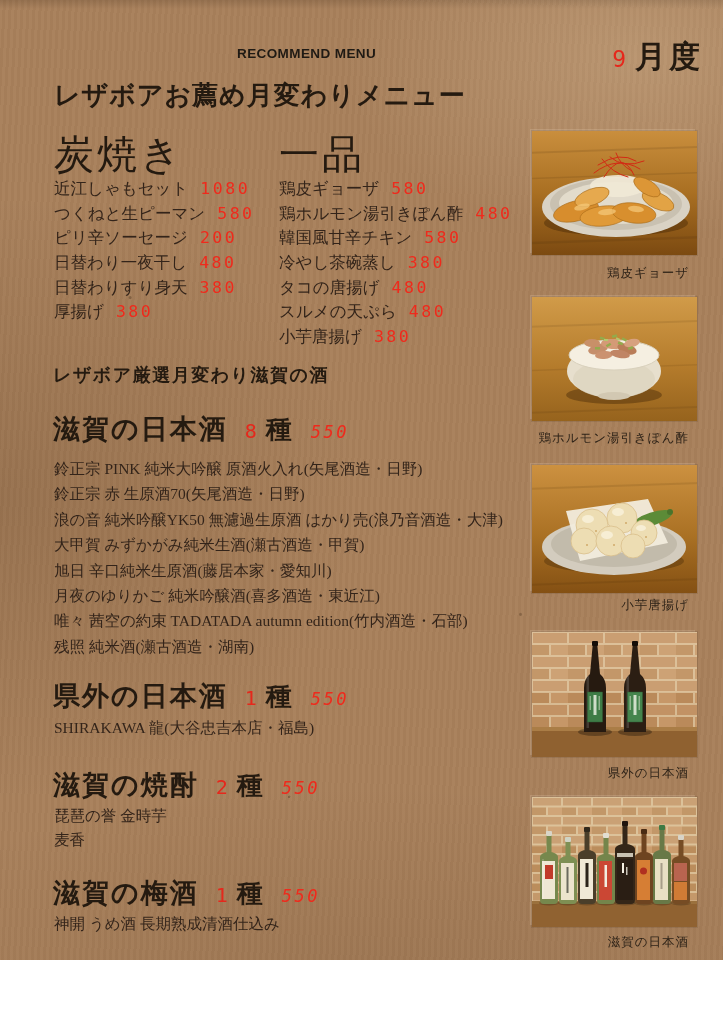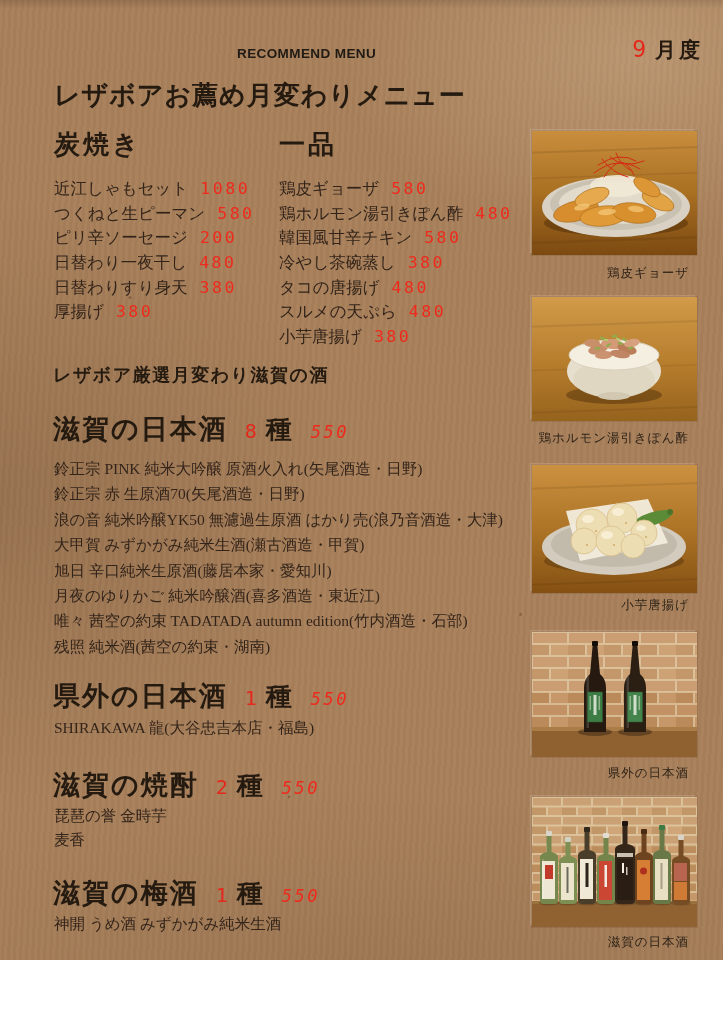--- a/index.html
+++ b/index.html
@@ -19,23 +19,23 @@
       repeating-linear-gradient(93deg, rgba(255,245,225,.025) 0 3px, rgba(30,18,6,.025) 3px 6px);
     background-repeat:no-repeat,no-repeat,no-repeat,no-repeat,no-repeat,no-repeat,no-repeat,no-repeat,repeat;
     color:#2c211a;
   }
   .abs{position:absolute;}
   .recommend{left:237px;top:46px;width:110px;text-align:center;
     font-family:"Liberation Sans","DejaVu Sans",sans-serif;font-weight:bold;
     font-size:13.5px;letter-spacing:.4px;color:#1f1a14;white-space:nowrap;}
   .month{right:20px;top:36px;display:flex;align-items:baseline;gap:9px;}
   .m-num{color:#e5281c;font-family:"DejaVu Sans Mono","Liberation Mono",monospace;font-size:23px;}
-  .m-suffix{font-size:21px;font-weight:bold;letter-spacing:3px;color:#241a10;}
+  .m-suffix{font-size:31px;font-weight:bold;letter-spacing:3px;color:#241a10;}
   .page-title{left:54px;top:78px;font-size:26px;font-weight:bold;letter-spacing:1px;color:#241a10;white-space:nowrap;}
-  .big-head{font-size:26px;font-weight:bold;letter-spacing:3px;color:#241a10;white-space:nowrap;}
+  .big-head{font-size:40px;font-weight:normal;letter-spacing:3px;color:#241a10;white-space:nowrap;}
   .mid-head{font-size:18px;font-weight:bold;letter-spacing:1.5px;color:#241a10;white-space:nowrap;}
   .list{display:flex;flex-direction:column;justify-content:center;}
   .mi{white-space:nowrap;}
   .c-list .mi{height:24.7px;line-height:24.7px;font-size:16.5px;}
   .nm{color:#33241a;}
   .pr{color:#ef2a1c;font-family:"DejaVu Sans Mono","Liberation Mono",monospace;
       font-size:16.5px;letter-spacing:2.5px;margin-left:12px;}
   .sec-head{display:flex;align-items:baseline;white-space:nowrap;}
   .sh-title{font-size:27px;font-weight:bold;letter-spacing:2px;color:#241a10;}
   .sh-count{font-size:20px;color:#e5281c;font-family:"DejaVu Sans Mono","Liberation Mono",monospace;margin-left:17px;}
@@ -98,21 +98,21 @@
   </div>
 
   <div class="abs list s-list" style="left:54px;top:456px;">
     <div class="mi">鈴正宗 PINK 純米大吟醸 原酒火入れ(矢尾酒造・日野)</div>
     <div class="mi">鈴正宗 赤 生原酒70(矢尾酒造・日野)</div>
     <div class="mi">浪の音 純米吟醸YK50 無濾過生原酒 はかり売(浪乃音酒造・大津)</div>
     <div class="mi">大甲賀 みずかがみ純米生酒(瀬古酒造・甲賀)</div>
     <div class="mi">旭日 辛口純米生原酒(藤居本家・愛知川)</div>
     <div class="mi">月夜のゆりかご 純米吟醸酒(喜多酒造・東近江)</div>
     <div class="mi">唯々 茜空の約束 TADATADA autumn edition(竹内酒造・石部)</div>
-    <div class="mi">残照 純米酒(茜空の約束・湖南)</div>
+    <div class="mi">残照 純米酒(瀬古酒造・湖南)</div>
   </div>
 
   <div class="abs sec-head" style="left:53px;top:678px;">
     <span class="sh-title">県外の日本酒</span>
     <span class="sh-count">1</span>
     <span class="sh-unit">種</span>
     <span class="sh-price">550</span>
   </div>
   <div class="abs sub-item" style="left:54px;top:716px;">SHIRAKAWA 龍(大谷忠吉本店・福島)</div>
 
@@ -124,21 +124,21 @@
   </div>
   <div class="abs sub-item" style="left:54px;top:804px;">琵琶の誉 金時芋</div>
   <div class="abs sub-item" style="left:54px;top:828px;">麦香</div>
 
   <div class="abs sec-head" style="left:53px;top:875px;">
     <span class="sh-title">滋賀の梅酒</span>
     <span class="sh-count">1</span>
     <span class="sh-unit">種</span>
     <span class="sh-price">550</span>
   </div>
-  <div class="abs sub-item" style="left:54px;top:912px;">神開 うめ酒 みずかがみ純米生酒</div>
+  <div class="abs sub-item" style="left:54px;top:912px;">神開 うめ酒 長期熟成清酒仕込み</div>
 
   <div class="abs photo" style="top:131px;height:124px;">
     <svg viewBox="0 0 165 124" preserveAspectRatio="none">
       <defs>
           <linearGradient id="w1" x1="0" y1="0" x2="0" y2="1">
         <stop offset="0" stop-color="#c98e3d"></stop>
             <stop offset="0.5" stop-color="#a96f22"></stop>
             <stop offset="1" stop-color="#7c4a11"></stop>
       </linearGradient>
         </defs>

